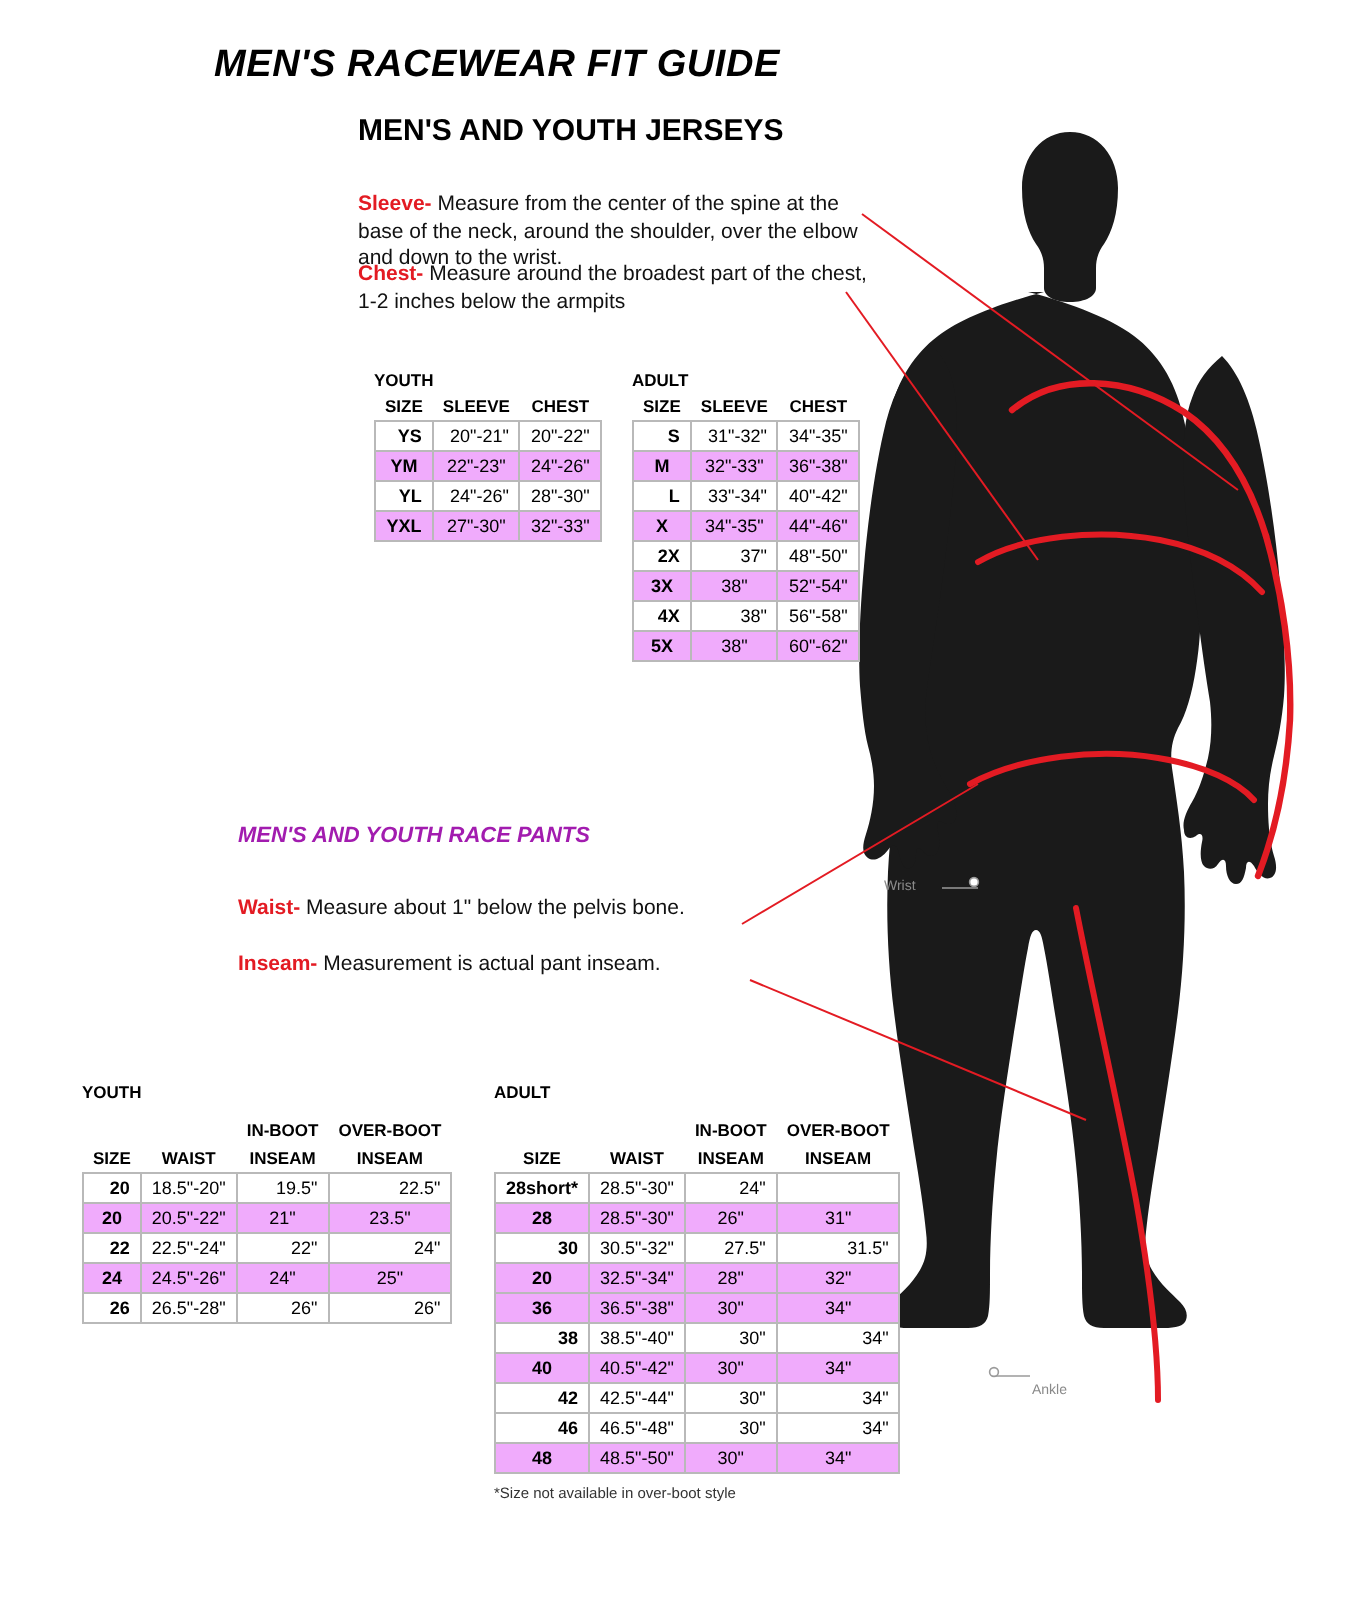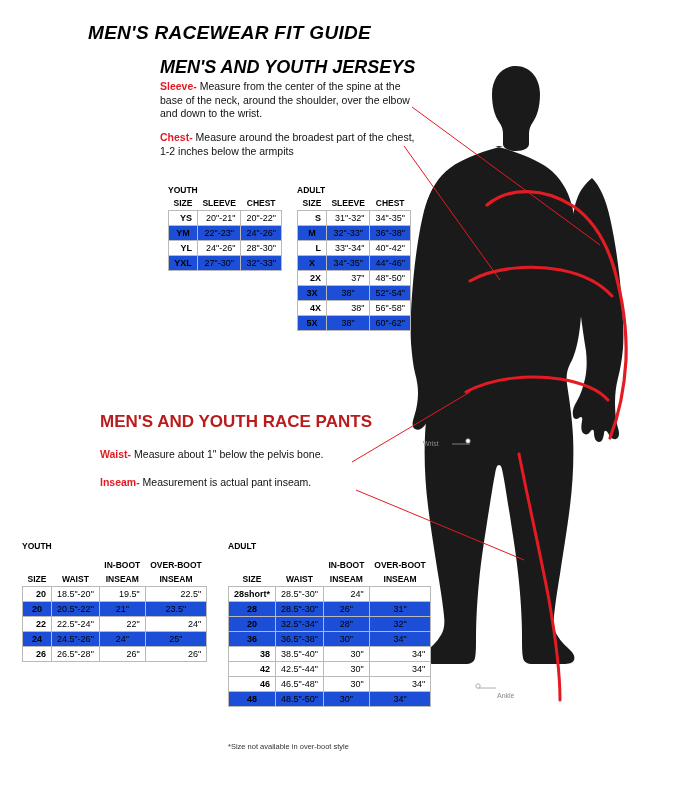--- a/index.html
+++ b/index.html
@@ -11,63 +11,64 @@
     width: 686px;
     height: 800px;
     position: relative;
     font-family: "Liberation Sans", sans-serif;
     color: #000;
     overflow: hidden;
   }
   .page {
     position: absolute;
     inset: 0;
+    margin-left: 19px;
   }
 
   
   #main-title {
     position: absolute;
     left: 88px;
     top: 22px;
     font-size: 19px;
     font-weight: bold;
     font-style: italic;
     letter-spacing: 0.3px;
     color: #000;
   }
   #jersey-title {
     position: absolute;
     left: 160px;
     top: 57px;
-    font-size: 18px;
+    font-size: 15px;
+    font-weight: bold;
+    color: #000;
+  }
+  #pants-title {
+    position: absolute;
+    left: 100px;
+    top: 412px;
+    font-size: 11px;
     font-weight: bold;
     font-style: italic;
-    color: #000;
-  }
-  #pants-title {
-    position: absolute;
-    left: 100px;
-    top: 412px;
-    font-size: 17px;
-    font-weight: bold;
-    color: #b91c1c;
+    color: #a21caf;
   }
 
   
   .defn {
     position: absolute;
     font-size: 10.5px;
     line-height: 13.5px;
     color: #111;
   }
   .defn .term {
     color: #e31b23;
     font-weight: bold;
   }
-  #def-sleeve { left: 160px; top: 80px; width: 262px; }
+  #def-sleeve { left: 160px; top: 96px; width: 262px; }
   #def-chest  { left: 160px; top: 131px; width: 255px; }
   #def-waist  { left: 100px; top: 448px; width: 300px; }
   #def-inseam { left: 100px; top: 476px; width: 300px; }
 
   
   table.sz {
     position: absolute;
     border-collapse: collapse;
     font-size: 9px;
     color: #000;
@@ -84,21 +85,21 @@
   table.sz th {
     font-weight: bold;
     font-size: 8.5px;
     border: none;
     background: transparent;
     vertical-align: bottom;
     height: 13px;
   }
   table.sz tr.hdr th { border: none; text-align: center; }
   table.sz td.sizecell { font-weight: bold; }
-  table.sz tr.shade td { background: #1d4ed8; }
+  table.sz tr.shade td { background: #f0abfc; }
   table.sz tr.plain td { background: #ffffff; text-align: right; }
 
   .grouplabel {
     position: absolute;
     font-size: 8.5px;
     font-weight: bold;
     color: #000;
   }
 
   
@@ -442,38 +443,50 @@
           <td>28.5"-30"</td>
           <td>24"</td>
           <td></td>
         </tr>
         <tr class="shade">
           <td class="sizecell">28</td>
           <td>28.5"-30"</td>
           <td>26"</td>
           <td>31"</td>
         </tr>
+        <tr class="plain">
+          <td class="sizecell">30</td>
+          <td>30.5"-32"</td>
+          <td>27.5"</td>
+          <td>31.5"</td>
+        </tr>
         <tr class="shade">
           <td class="sizecell">20</td>
           <td>32.5"-34"</td>
           <td>28"</td>
           <td>32"</td>
         </tr>
         <tr class="shade">
           <td class="sizecell">36</td>
           <td>36.5"-38"</td>
           <td>30"</td>
           <td>34"</td>
         </tr>
         <tr class="plain">
           <td class="sizecell">38</td>
           <td>38.5"-40"</td>
           <td>30"</td>
           <td>34"</td>
         </tr>
+        <tr class="shade">
+          <td class="sizecell">40</td>
+          <td>40.5"-42"</td>
+          <td>30"</td>
+          <td>34"</td>
+        </tr>
         <tr class="plain">
           <td class="sizecell">42</td>
           <td>42.5"-44"</td>
           <td>30"</td>
           <td>34"</td>
         </tr>
         <tr class="plain">
           <td class="sizecell">46</td>
           <td>46.5"-48"</td>
           <td>30"</td>

